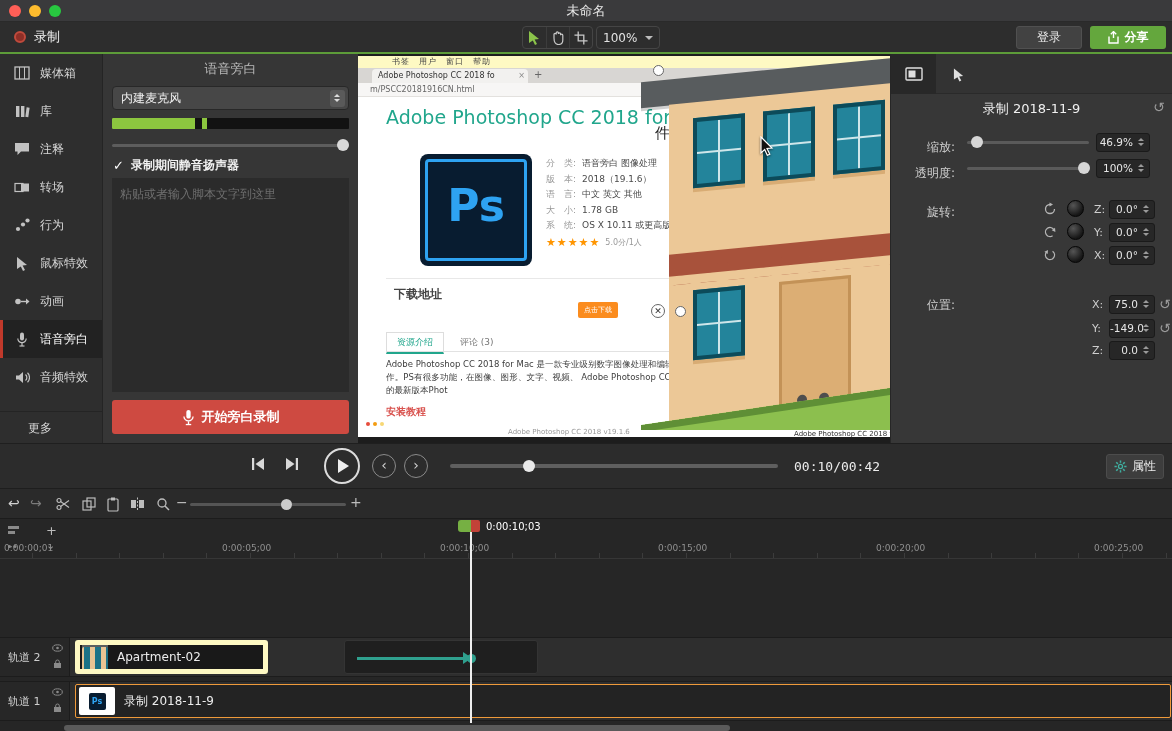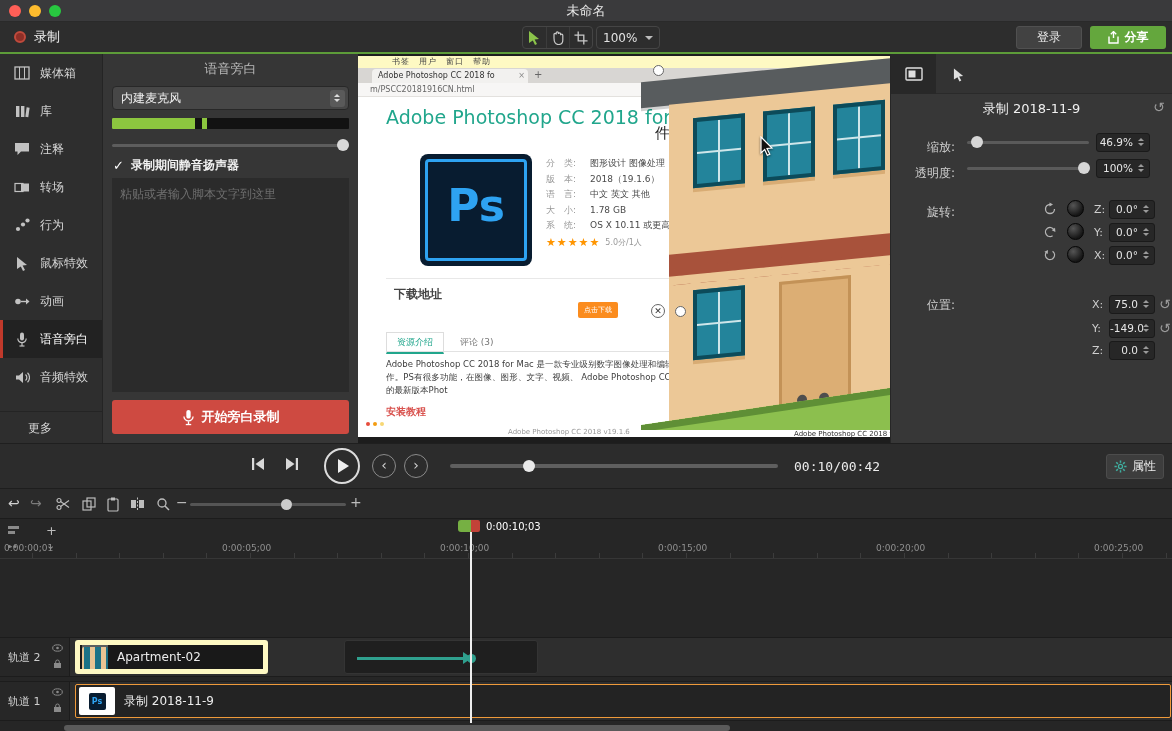--- a/index.html
+++ b/index.html
@@ -97,21 +97,21 @@
   border-bottom:1px solid #e3e1de;font-size:8px;color:#666;line-height:14px;padding-left:12px}
 .wp-h1{position:absolute;left:28px;top:50px;font-size:19px;color:#21a68c;white-space:nowrap}
 .wp-h1b{position:absolute;left:297px;top:68px;font-size:15px;color:#222}
 .ps-logo{position:absolute;left:62px;top:98px;width:112px;height:112px;background:#081c30;
   border-radius:8px}
 .ps-logo::before{content:"";position:absolute;inset:5px;border:3px solid #2ea3f2;border-radius:4px}
 .ps-logo span{position:absolute;left:0;top:26px;width:100%;text-align:center;color:#2ea3f2;
   font-size:44px;font-weight:bold}
 .wp-info{position:absolute;left:188px;top:100px;font-size:9px;color:#4a4a4a;line-height:15.5px;
   white-space:nowrap}
-.wp-info .lb{color:#999;margin-right:14px}
+.wp-info .lb{color:#999;margin-right:6px}
 .wp-stars{position:absolute;left:188px;top:180px;display:flex;align-items:center;gap:5px}
 .wp-stars .st{color:#ff9500;font-size:11px;letter-spacing:1px}
 .wp-stars .rt{font-size:8px;color:#999}
 .wp-hr{position:absolute;left:28px;top:222px;width:476px;height:1px;background:#e8e8e8}
 .wp-dlh{position:absolute;left:36px;top:230px;font-size:12px;font-weight:bold;color:#444}
 .wp-dlbtn{position:absolute;left:220px;top:246px;background:#fb8c1e;border-radius:2px;color:#fff;
   font-size:7px;padding:3px 6px}
 .wp-ptab1{position:absolute;left:28px;top:276px;font-size:9px;color:#21a68c;
   border:1px solid #ddd;border-bottom:2px solid #21a68c;padding:3px 10px;background:#fff}
 .wp-ptab2{position:absolute;left:92px;top:276px;font-size:9px;color:#777;padding:4px 10px}
@@ -431,21 +431,21 @@
         </div>
         <span class="wp-newtab">+</span>
       </div>
       <div class="wp-url">m/PSCC20181916CN.html</div>
       <div class="wp-h1">Adobe Photoshop CC 2018 for Mac</div>
       <div class="wp-h1b">件</div>
       <div class="ps-logo">
           <span>Ps</span>
         </div>
       <div class="wp-info">
-        <div><span class="lb">分　类:</span><span>图形设计 图像处理</span></div>
+        <div><span class="lb">分　类:</span><span>语音旁白 图像处理</span></div>
         <div><span class="lb">版　本:</span><span>2018（19.1.6）</span></div>
         <div><span class="lb">语　言:</span><span>中文 英文 其他</span></div>
         <div><span class="lb">大　小:</span><span>1.78 GB</span></div>
         <div><span class="lb">系　统:</span><span>OS X 10.11 或更高版本</span></div>
       </div>
       <div class="wp-stars">
         <span class="st">★★★★★</span>
         <span class="rt">5.0分/1人</span>
       </div>
       <div class="wp-hr"></div>

